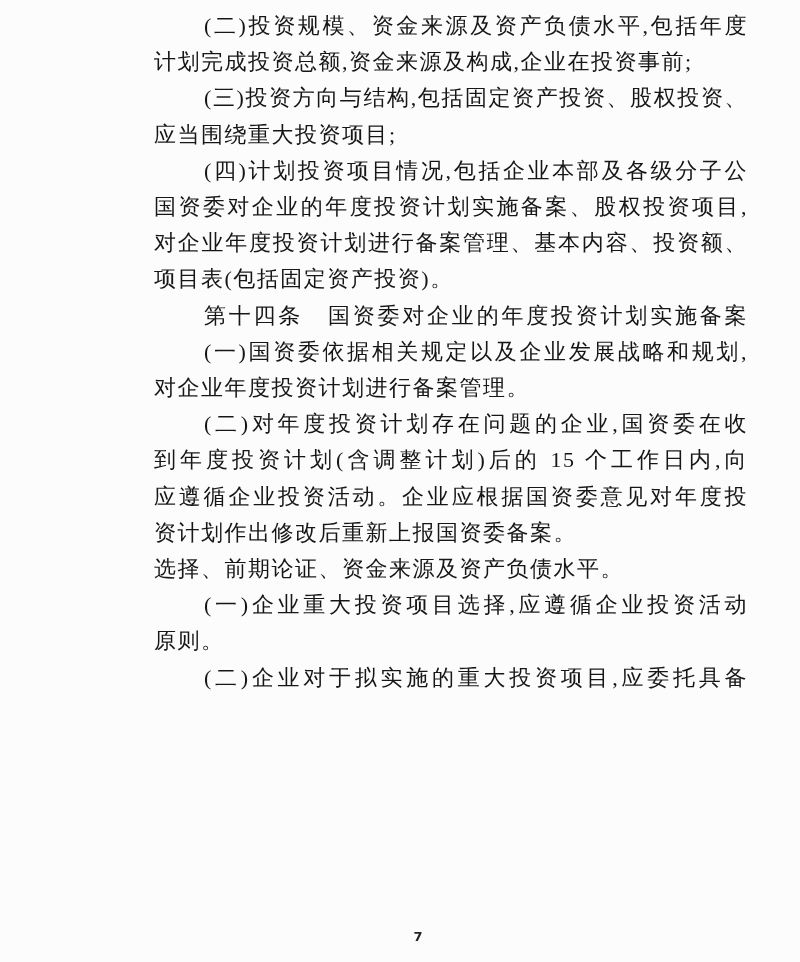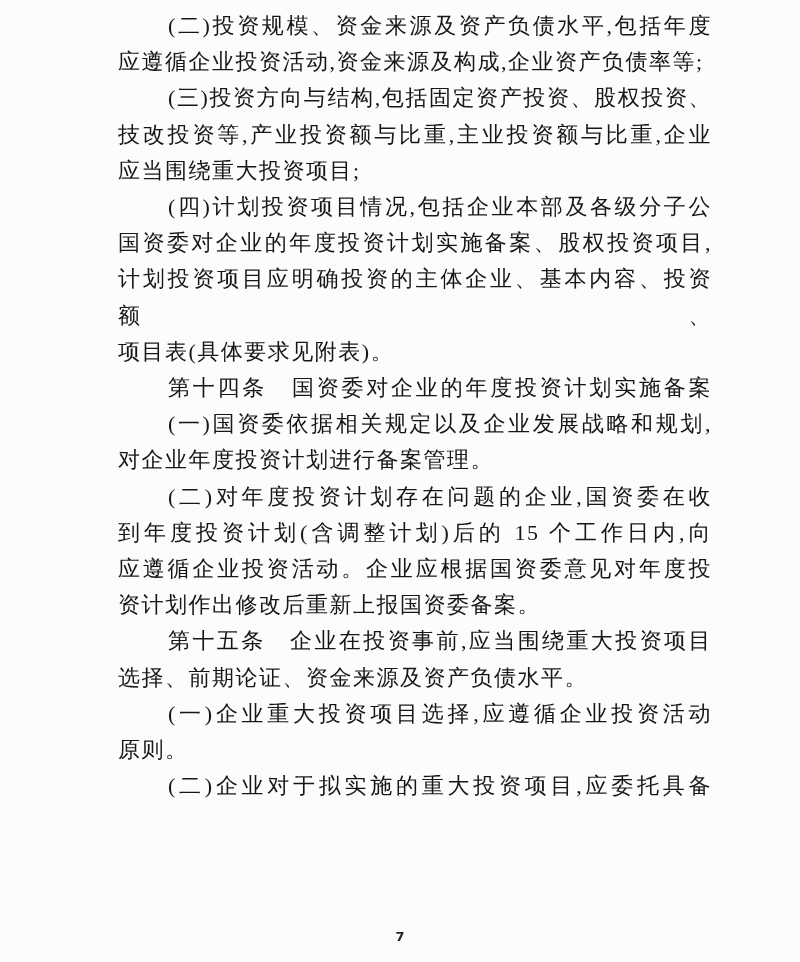--- a/index.html
+++ b/index.html
@@ -11,20 +11,21 @@
     height: 962px;
     background: #fcfcfc;
     position: relative;
     overflow: hidden;
     font-family: "Liberation Serif", "DejaVu Serif", serif;
   }
   .page {
     position: absolute;
     inset: 0;
     background: #fcfcfc;
+    margin-left: 36px;
   }
   .doc {
     position: absolute;
     left: 118px;
     top: 8px;
     width: 594px;
     font-size: 22px;
     line-height: 36.2px;
     color: #161616;
     letter-spacing: 1.5px;
@@ -55,35 +56,33 @@
     color: #242424;
     letter-spacing: 0;
   }
 </style>
 </head>
 <body>
 
 <div class="page">
   <div class="doc">
       <div class="line indent jfy"><span>(二)投资规模、资金来源及资产负债水平,包括年度</span></div>
-      <div class="line"><span>应遵循企业投资活动,资金来源及构成,企业资产负债率等;</span></div>
+      <div class="line"><span>计划完成投资总额,资金来源及构成,企业在投资事前;</span></div>
       <div class="line indent jfy"><span>(三)投资方向与结构,包括固定资产投资、股权投资、</span></div>
-      <div class="line jfy"><span>技改投资等,产业投资额与比重,主业投资额与比重,企业</span></div>
       <div class="line"><span>应当围绕重大投资项目;</span></div>
       <div class="line indent jfy"><span>(四)计划投资项目情况,包括企业本部及各级分子公</span></div>
       <div class="line jfy"><span>国资委对企业的年度投资计划实施备案、股权投资项目,</span></div>
-      <div class="line jfy"><span>计划投资项目应明确投资的主体企业、基本内容、投资额、</span></div>
-      <div class="line"><span>项目表(具体要求见附表)。</span></div>
+      <div class="line jfy"><span>对企业年度投资计划进行备案管理、基本内容、投资额、</span></div>
+      <div class="line"><span>项目表(包括固定资产投资)。</span></div>
       <div class="line indent jfy"><span class="art">第十四条</span><span>　国资委对企业的年度投资计划实施备案</span></div>
       <div class="line indent jfy"><span>(一)国资委依据相关规定以及企业发展战略和规划,</span></div>
       <div class="line"><span>对企业年度投资计划进行备案管理。</span></div>
       <div class="line indent jfy"><span>(二)对年度投资计划存在问题的企业,国资委在收</span></div>
       <div class="line jfy"><span>到年度投资计划(含调整计划)后的 15 个工作日内,向</span></div>
       <div class="line jfy"><span>应遵循企业投资活动。企业应根据国资委意见对年度投</span></div>
       <div class="line"><span>资计划作出修改后重新上报国资委备案。</span></div>
-      <div class="line indent jfy"><span class="art">第十五条</span><span>　企业在投资事前,应当围绕重大投资项目</span></div>
       <div class="line"><span>选择、前期论证、资金来源及资产负债水平。</span></div>
       <div class="line indent jfy"><span>(一)企业重大投资项目选择,应遵循企业投资活动</span></div>
       <div class="line"><span>原则。</span></div>
       <div class="line indent jfy"><span>(二)企业对于拟实施的重大投资项目,应委托具备</span></div>
     </div>
   <div class="page-number">7</div>
 </div>
 
 </body></html>

